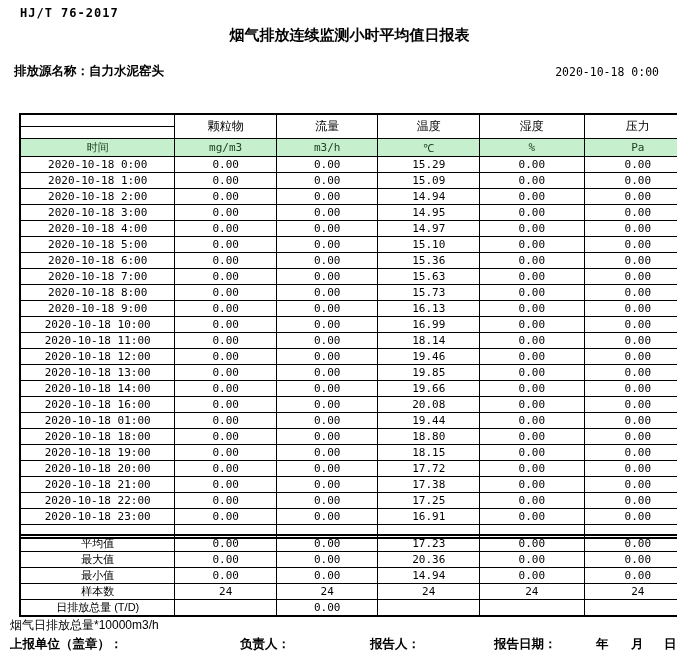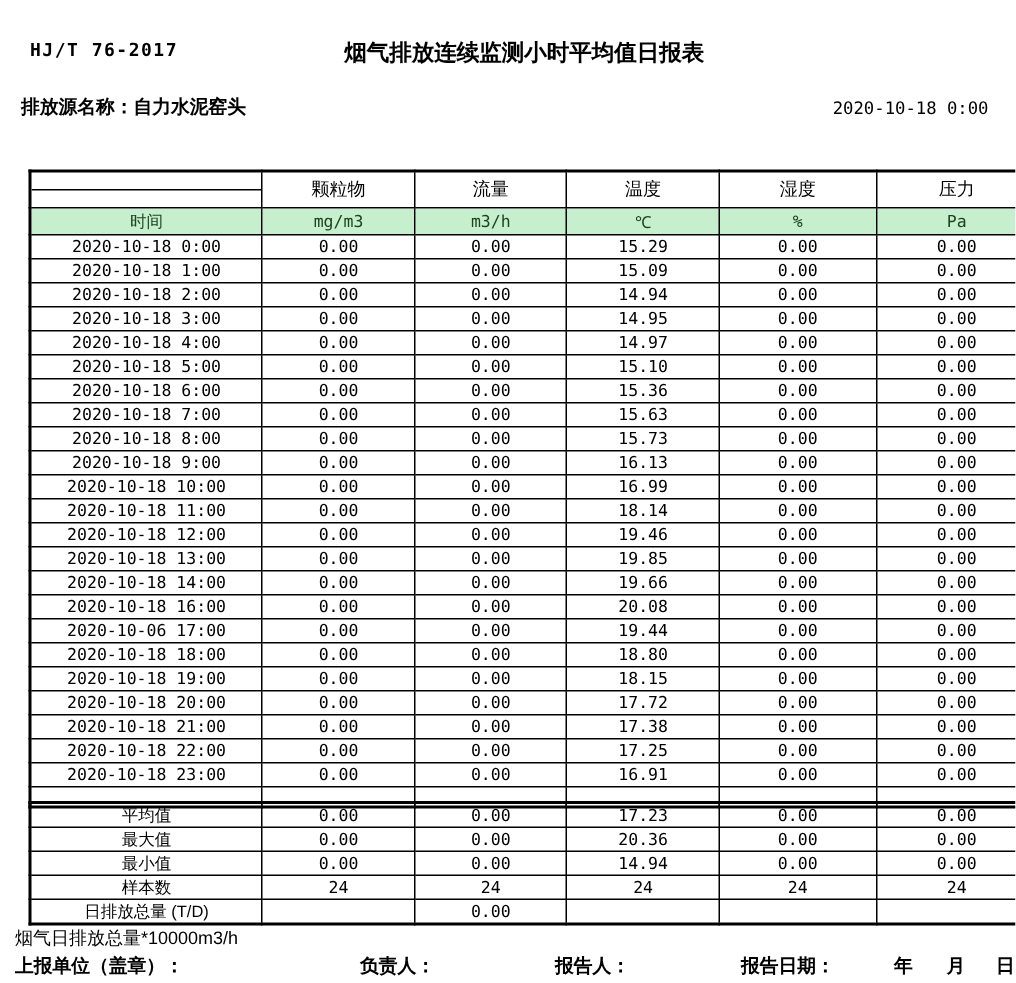--- a/index.html
+++ b/index.html
@@ -9,21 +9,20 @@
     background: #ffffff;
     font-family: "Liberation Sans", "DejaVu Sans", sans-serif;
     color: #000000;
     overflow: hidden;
   }
   .std-no {
     position: absolute; top: 6px; left: 20px;
     font-size: 12px; font-weight: bold;
     font-family: "DejaVu Sans Mono", monospace;
     letter-spacing: 1px;
-    margin-top: 20px;
   }
   .title {
     position: absolute; top: 26px; left: 11px; width: 100%;
     text-align: center; font-size: 15px; font-weight: bold;
   }
   .source-line {
     position: absolute; top: 63px; left: 14px;
     font-size: 12.5px; font-weight: bold;
   }
   .source-name { }
@@ -247,21 +246,21 @@
         </tr>
         <tr class="data-row">
           <td>2020-10-18 16:00</td>
           <td>0.00</td>
           <td>0.00</td>
           <td>20.08</td>
           <td>0.00</td>
           <td>0.00</td>
         </tr>
         <tr class="data-row">
-          <td>2020-10-06 17:00</td>
+          <td>2020-10-18 01:00</td>
           <td>0.00</td>
           <td>0.00</td>
           <td>19.44</td>
           <td>0.00</td>
           <td>0.00</td>
         </tr>
         <tr class="data-row">
           <td>2020-10-18 18:00</td>
           <td>0.00</td>
           <td>0.00</td>

